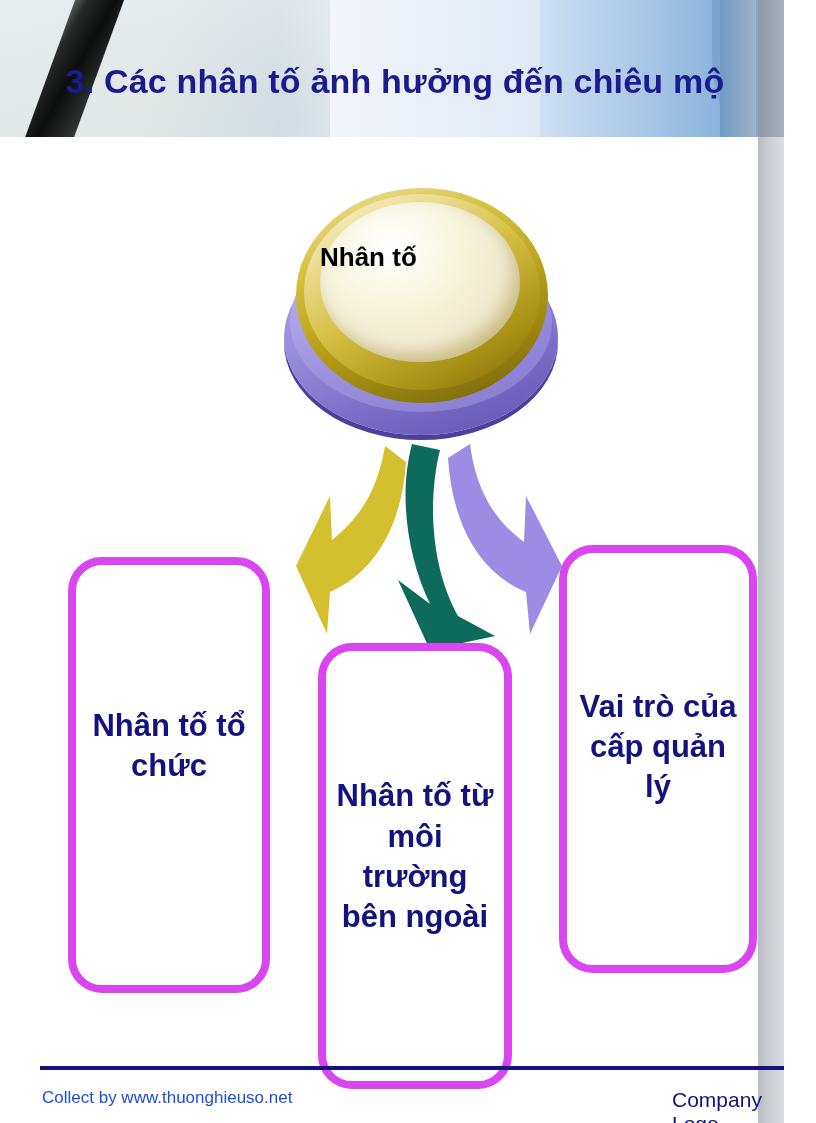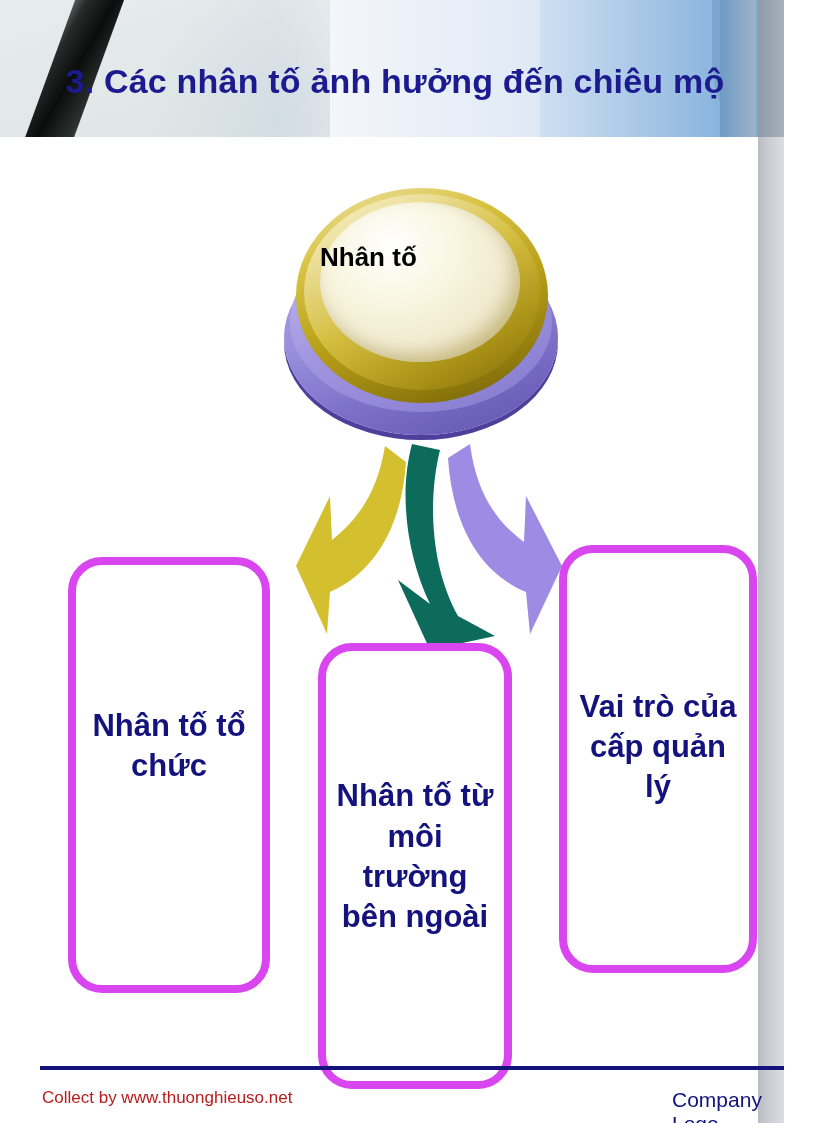--- a/index.html
+++ b/index.html
@@ -175,21 +175,21 @@
   .box-right{left:559px;top:545px;width:198px;height:428px;}
   .box-right .box-text{margin-top:-24px;}
 
   
   .footer-rule{
     position:absolute;left:40px;top:1066px;width:750px;height:4px;
     background:#14137e;
   }
   .footer-left{
     position:absolute;left:42px;top:1088px;
-    font-size:17px;color:#b91c1c;
+    font-size:17px;color:#1d4ed8;
   }
   .footer-right{
     position:absolute;left:672px;top:1088px;
     font-size:21px;color:#14137e;
   }
 </style>
 </head>
 <body>
 
 <div class="slide">

